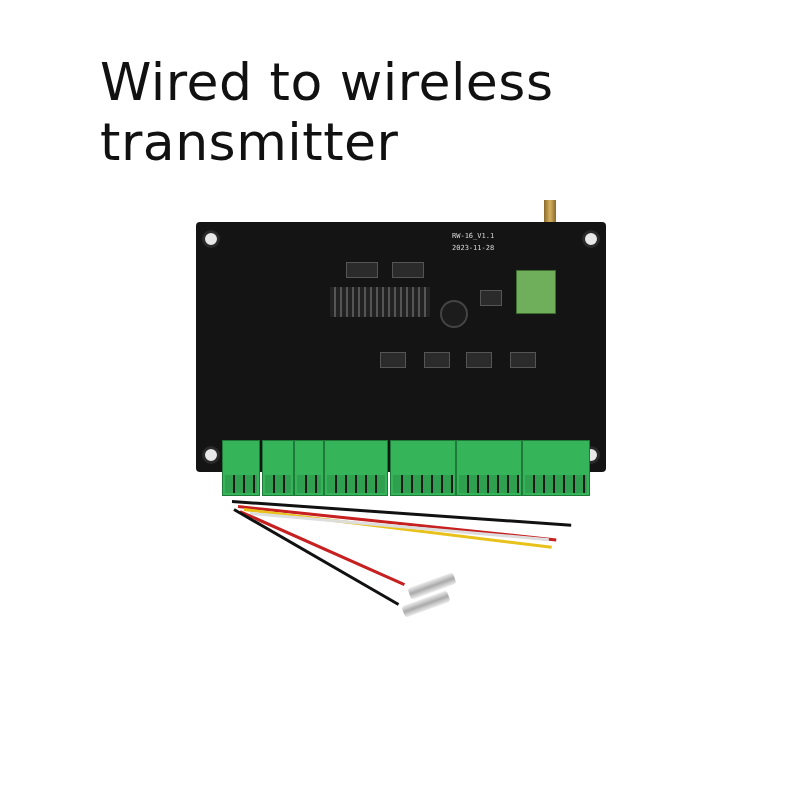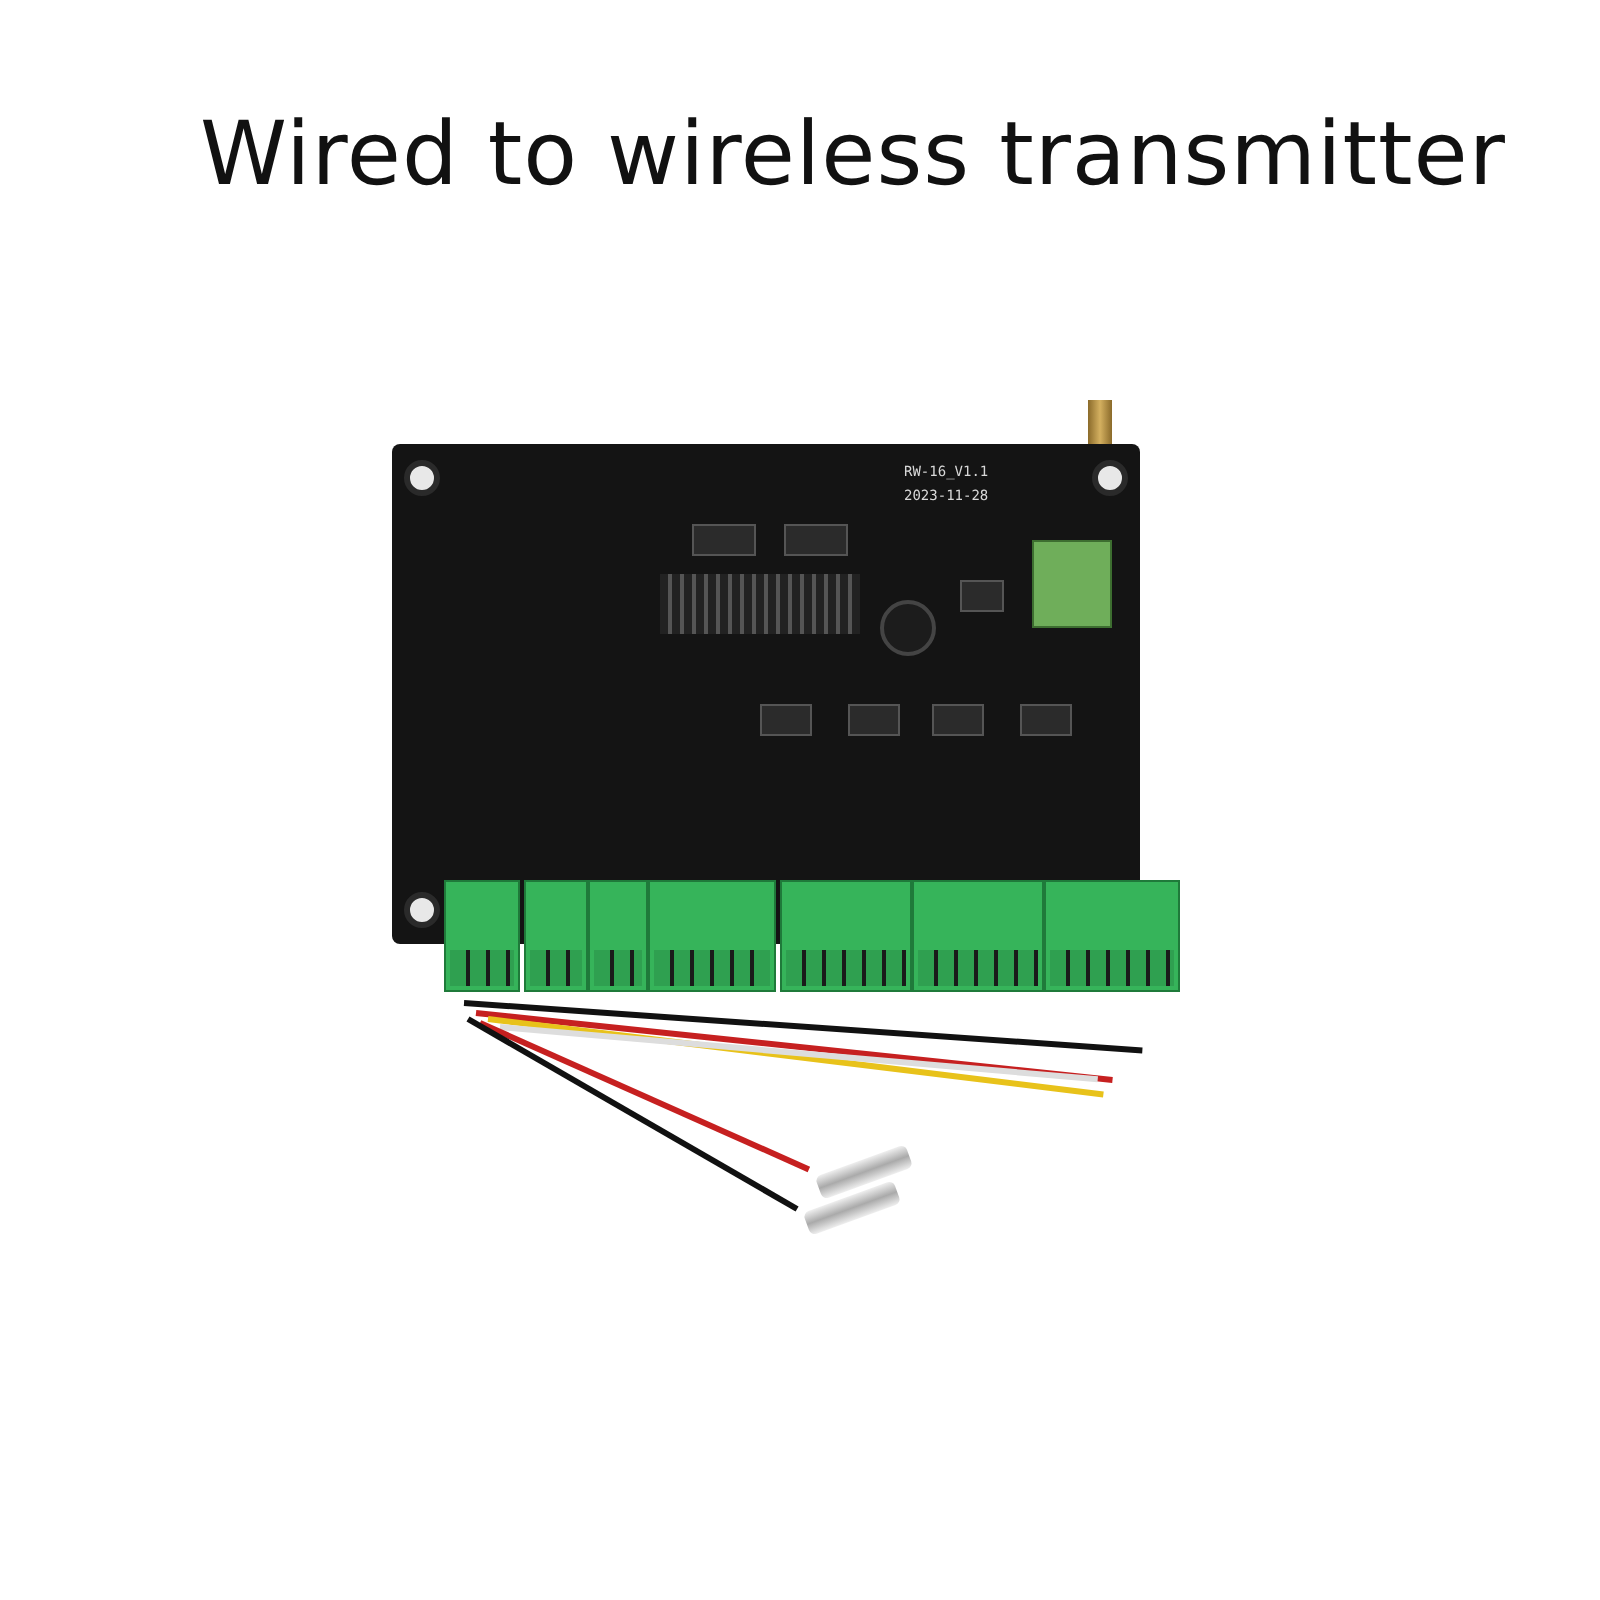--- a/index.html
+++ b/index.html
@@ -1,18 +1,18 @@
 <!DOCTYPE html>
 <html><head>
 <meta charset="utf-8">
 <style>
   html,body{margin:0;padding:0;}
   body{width:800px;height:800px;background:#ffffff;position:relative;overflow:hidden;font-family:"DejaVu Sans",sans-serif;}
-  .title{position:absolute;left:100px;top:52px;font-size:44px;color:#111;letter-spacing:0.5px;font-family:"DejaVu Sans",sans-serif;}
-  .board{position:absolute;left:196px;top:222px;width:374px;height:250px;background:#141414;border-radius:4px;}
+  .title{position:absolute;left:100px;top:52px;font-size:52px;color:#111;letter-spacing:0.5px;font-family:"DejaVu Sans",sans-serif;}
+  .board{position:absolute;left:196px;top:222px;width:410px;height:250px;background:#141414;border-radius:4px;}
   .hole{position:absolute;width:12px;height:12px;border-radius:50%;background:#e8e8e8;border:3px solid #2a2a2a;}
   .silk{position:absolute;color:#d8d8d8;font-size:7px;font-family:"DejaVu Sans Mono",monospace;white-space:nowrap;}
   .chip{position:absolute;background:#2b2b2b;border:1px solid #555;}
   .rf{position:absolute;left:516px;top:270px;width:38px;height:42px;background:#6fae5a;border:1px solid #3d6e30;}
   .antenna{position:absolute;left:544px;top:200px;width:12px;height:40px;background:linear-gradient(90deg,#8a6a2a,#d4b060,#8a6a2a);}
   .header{position:absolute;left:330px;top:287px;width:100px;height:30px;background:repeating-linear-gradient(90deg,#222 0 4px,#555 4px 6px);}
   .buzzer{position:absolute;left:440px;top:300px;width:24px;height:24px;border-radius:50%;background:#1c1c1c;border:2px solid #444;}
   .term{position:absolute;top:440px;height:54px;background:#36b45a;border:1px solid #1f7a3a;}
   .term .screws{position:absolute;bottom:2px;left:2px;right:2px;height:18px;background:repeating-linear-gradient(90deg,#2fa050 0 8px,#1a1a1a 8px 10px);}
   .wire{position:absolute;height:3px;transform-origin:left center;}

